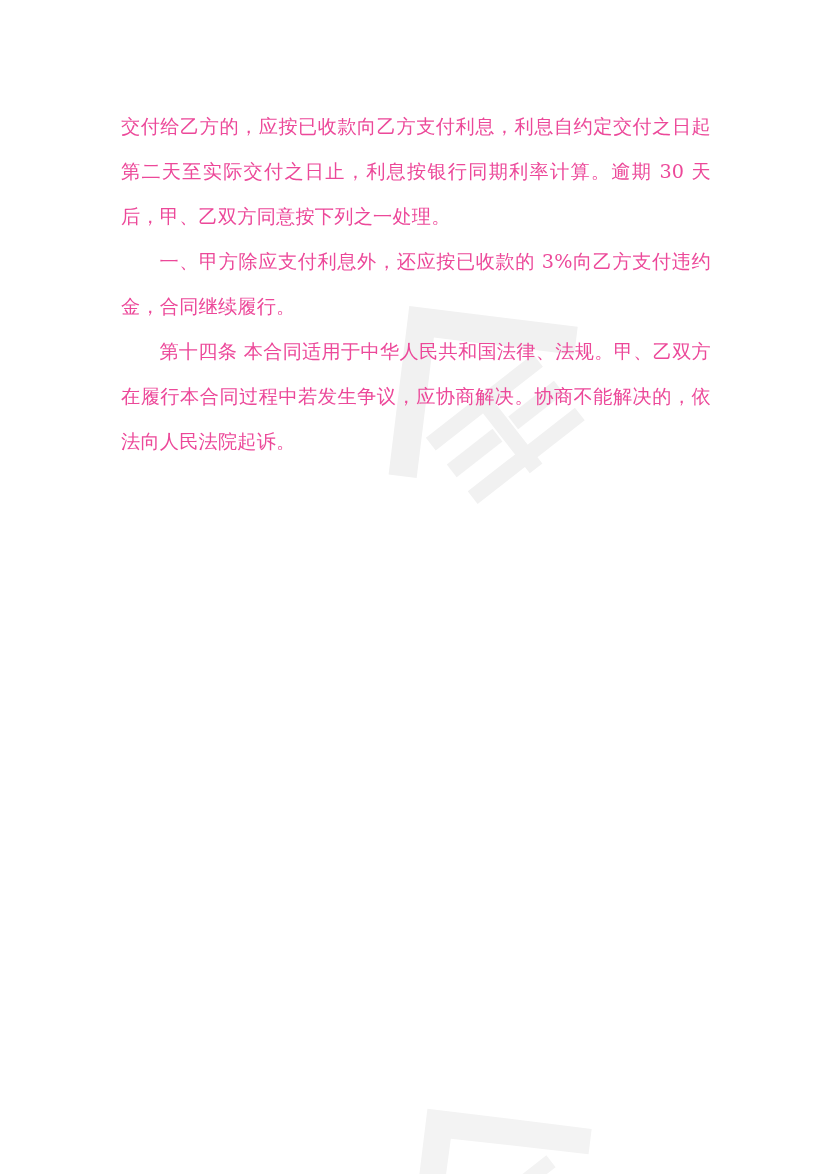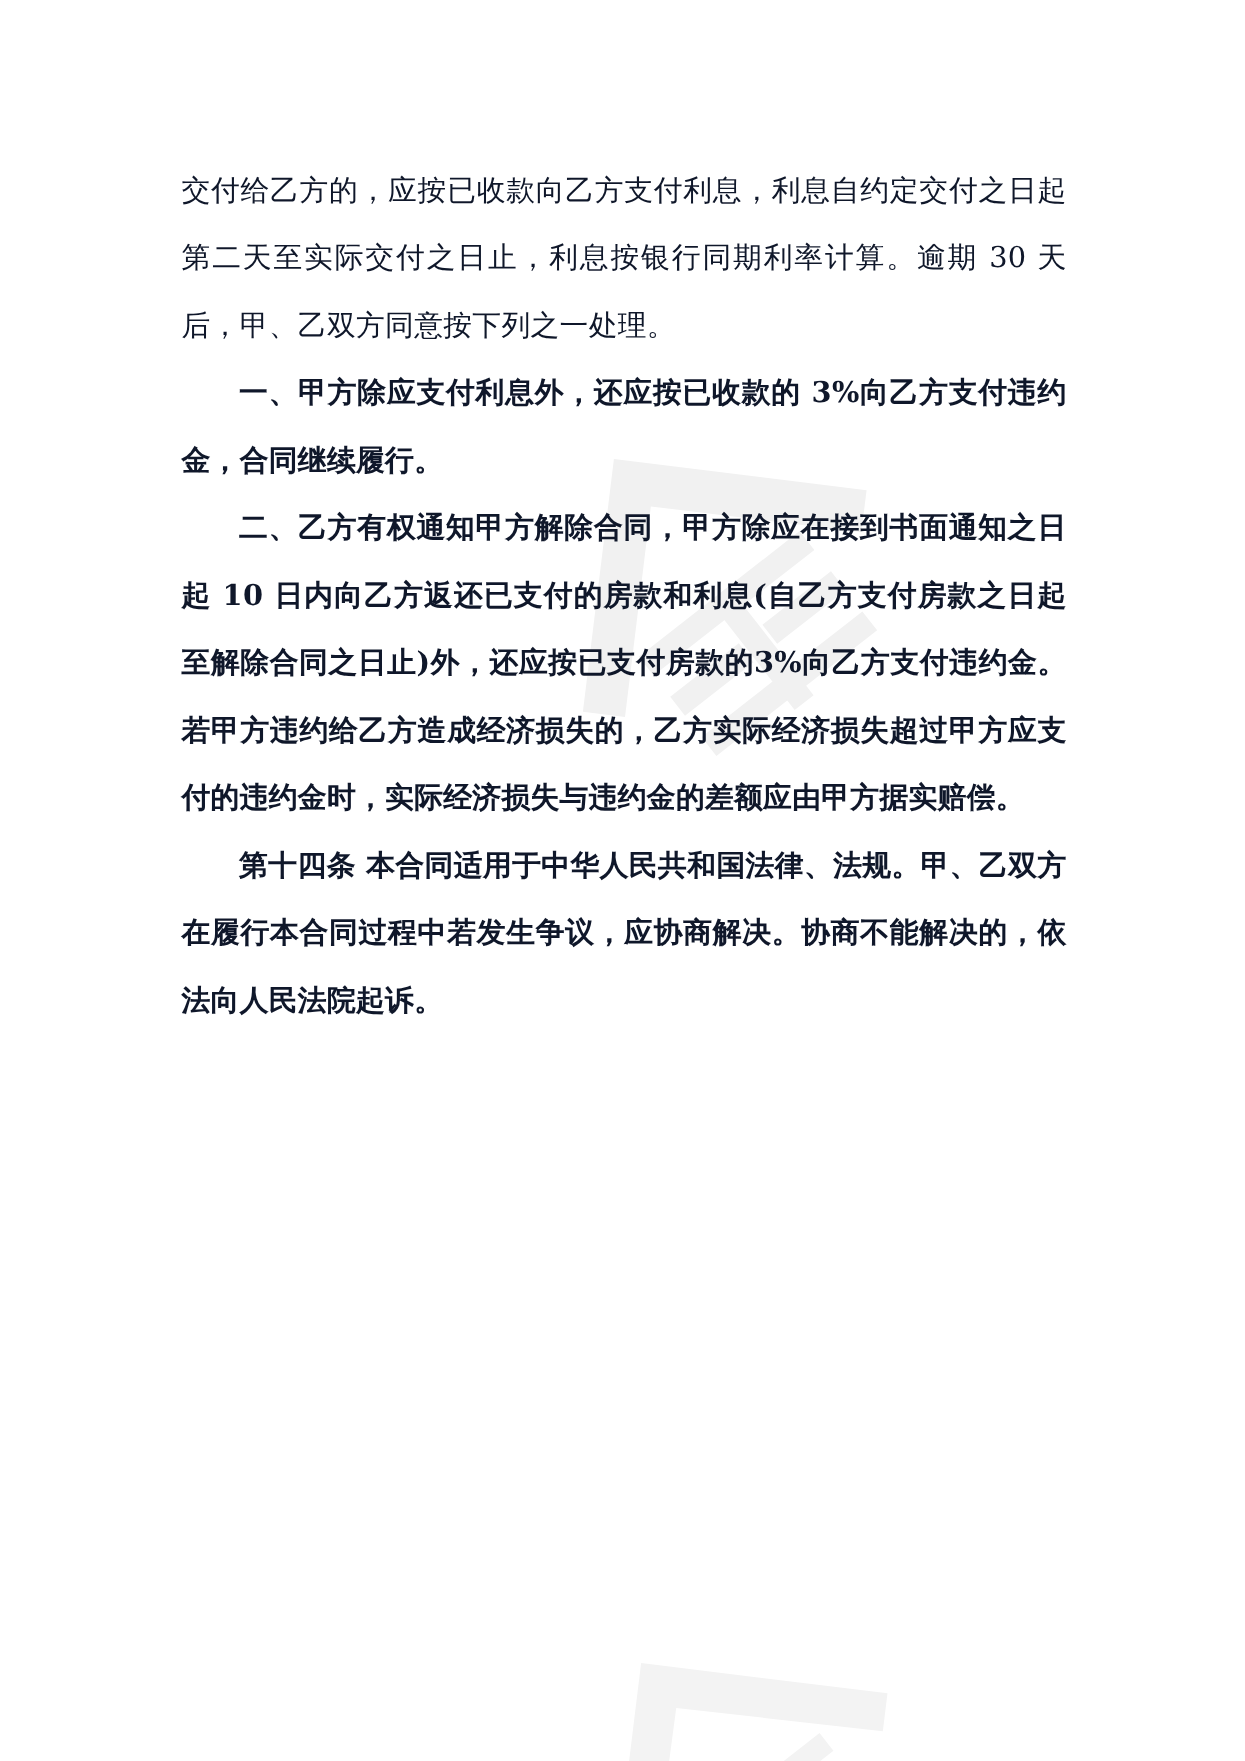--- a/index.html
+++ b/index.html
@@ -37,28 +37,28 @@
     position: absolute;
     left: 121px;
     top: 104px;
     width: 590px;
     z-index: 2;
   }
   .para {
     margin: 0;
     font-size: 19.2px;
     line-height: 45px;
-    color: #0f172a;
+    color: #ec4899;
     text-align: justify;
     text-justify: inter-ideograph;
     letter-spacing: 0.2px;
     word-break: break-all;
     font-family: "DejaVu Serif", "Liberation Serif", serif;
   }
-  .para.indent { text-indent: 2em; font-weight: bold; }
+  .para.indent { text-indent: 2em; }
   .para + .para { margin-top: 0; }
 </style>
 </head>
 <body>
 
 <div class="page">
 
   <div class="watermark-layer">
 
     <div class="wm" style="left:355px; top:268px;">
@@ -87,21 +87,20 @@
     </div>
 
   </div>
 
   <div class="doc-body">
 
     <p class="para">交付给乙方的，应按已收款向乙方支付利息，利息自约定交付之日起第二天至实际交付之日止，利息按银行同期利率计算。逾期 30 天后，甲、乙双方同意按下列之一处理。</p>
 
     <p class="para indent">一、甲方除应支付利息外，还应按已收款的 3%向乙方支付违约金，合同继续履行。</p>
 
-    <p class="para indent">二、乙方有权通知甲方解除合同，甲方除应在接到书面通知之日起 10 日内向乙方返还已支付的房款和利息(自乙方支付房款之日起至解除合同之日止)外，还应按已支付房款的3%向乙方支付违约金。若甲方违约给乙方造成经济损失的，乙方实际经济损失超过甲方应支付的违约金时，实际经济损失与违约金的差额应由甲方据实赔偿。</p>
 
 
 
     <p class="para indent">第十四条 本合同适用于中华人民共和国法律、法规。甲、乙双方在履行本合同过程中若发生争议，应协商解决。协商不能解决的，依法向人民法院起诉。</p>
 
 
   </div>
 
 </div>
 

